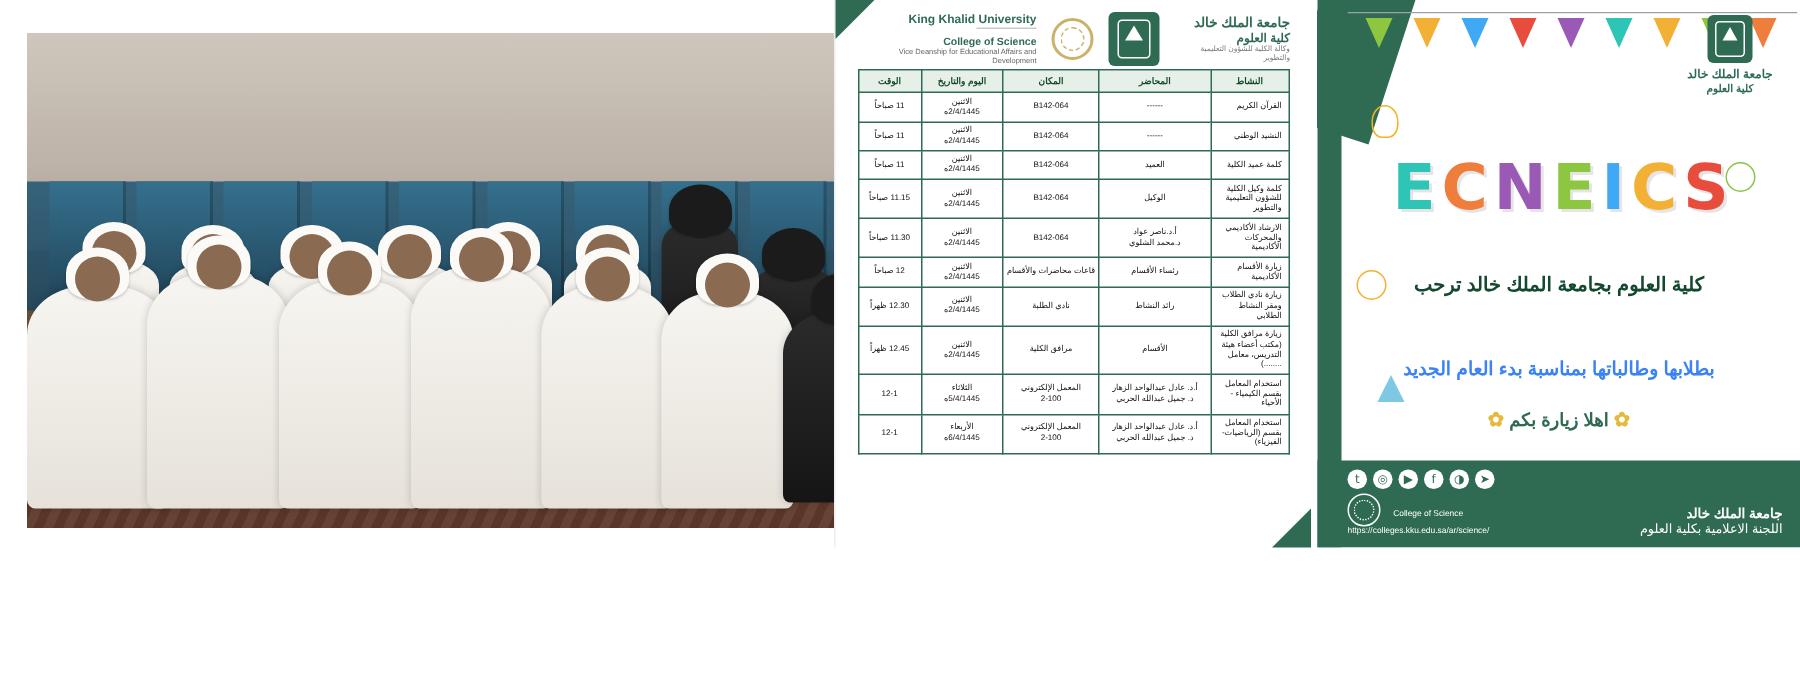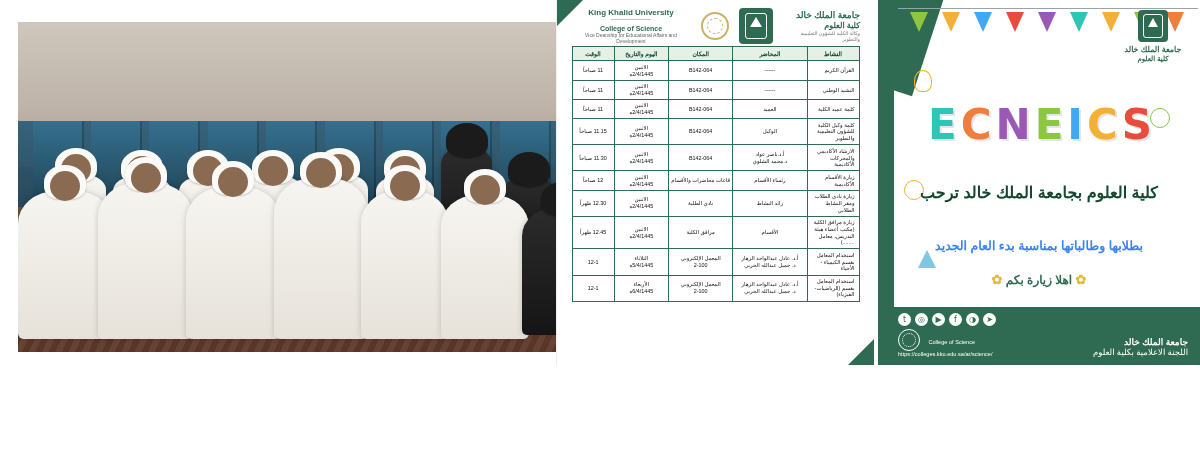--- a/index.html
+++ b/index.html
@@ -106,21 +106,21 @@
   }
   .doc-corner-br {
     position:absolute; right:0; bottom:0; width:0; height:0;
     border-bottom:26px solid #2f6b52; border-left:26px solid transparent;
   }
   .doc-head {
     display:flex; align-items:center; justify-content:center; gap:10px;
     padding:8px 14px 2px 14px;
   }
   .doc-head .en {
-    text-align:center; direction:ltr; line-height:1.15;
+    text-align:right; direction:ltr; line-height:1.15;
   }
   .doc-head .en .l1 { color:#2f6b52; font-weight:bold; font-size:8px; }
   .doc-head .en .l2 { color:#666; font-size:5px; }
   .doc-head .en .l3 { color:#2f6b52; font-weight:bold; font-size:7px; margin-top:2px;}
   .doc-head .en .l4 { color:#666; font-size:5px; }
   .doc-head .ar {
     text-align:right; line-height:1.2;
   }
   .doc-head .ar .l1 { color:#2f6b52; font-weight:bold; font-size:9px; }
   .doc-head .ar .l2 { color:#2f6b52; font-weight:bold; font-size:8px; }
@@ -223,21 +223,21 @@
   .sl {
     font-family:"DejaVu Sans", sans-serif;
     font-weight:bold; font-size:42px; line-height:.95;
     color:#fff; -webkit-text-stroke:0;
     padding:0 1px;
     text-shadow:2px 2px 0 rgba(0,0,0,.10);
   }
 
   .poster-ar1 {
     position:absolute; right:22px; left:22px; top:178px;
-    text-align:center; color:#14492f; font-weight:bold; font-size:16px;
+    text-align:center; color:#14492f; font-weight:bold; font-size:13px;
     line-height:1.9;
   }
   .poster-ar2 {
     position:absolute; right:22px; left:22px; top:238px;
     text-align:center; color:#3b82f6; font-weight:bold; font-size:12.5px;
   }
   .poster-welcome {
     position:absolute; right:22px; left:22px; top:272px;
     text-align:center; color:#2f6b52; font-weight:bold; font-size:12px;
   }

